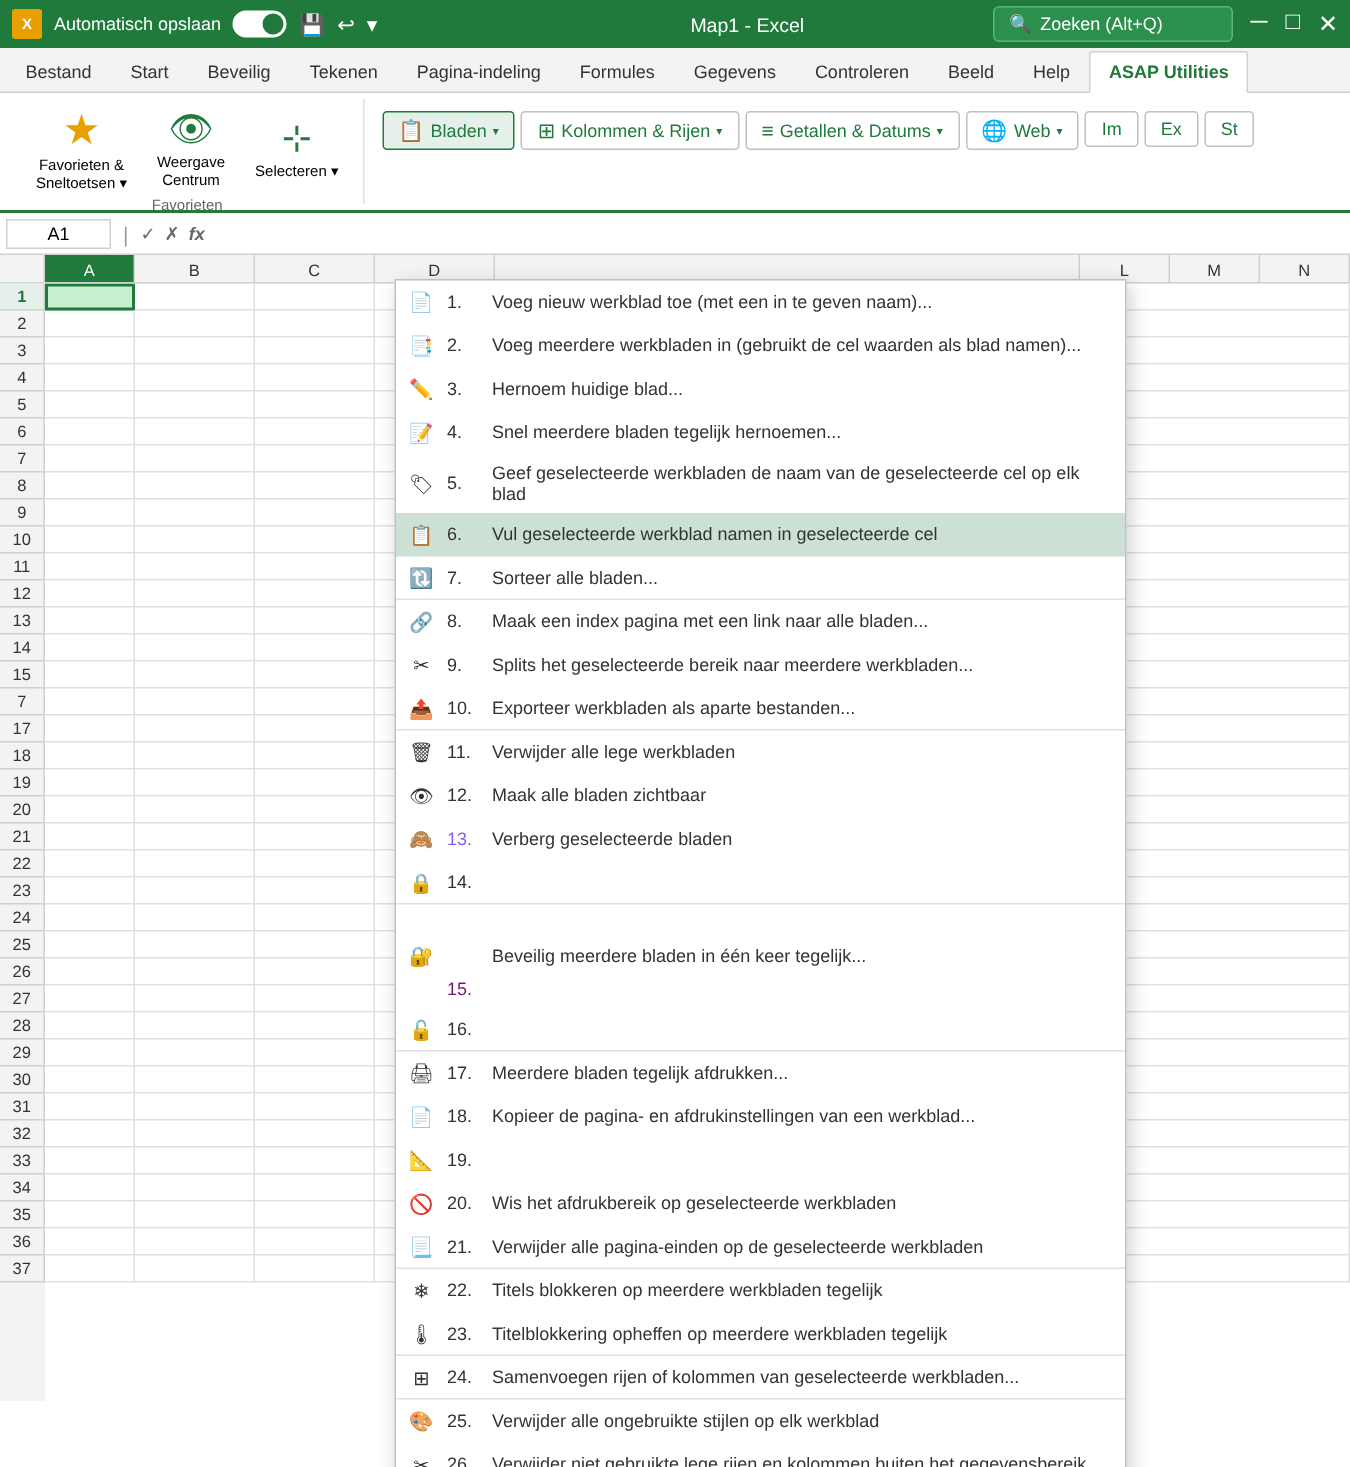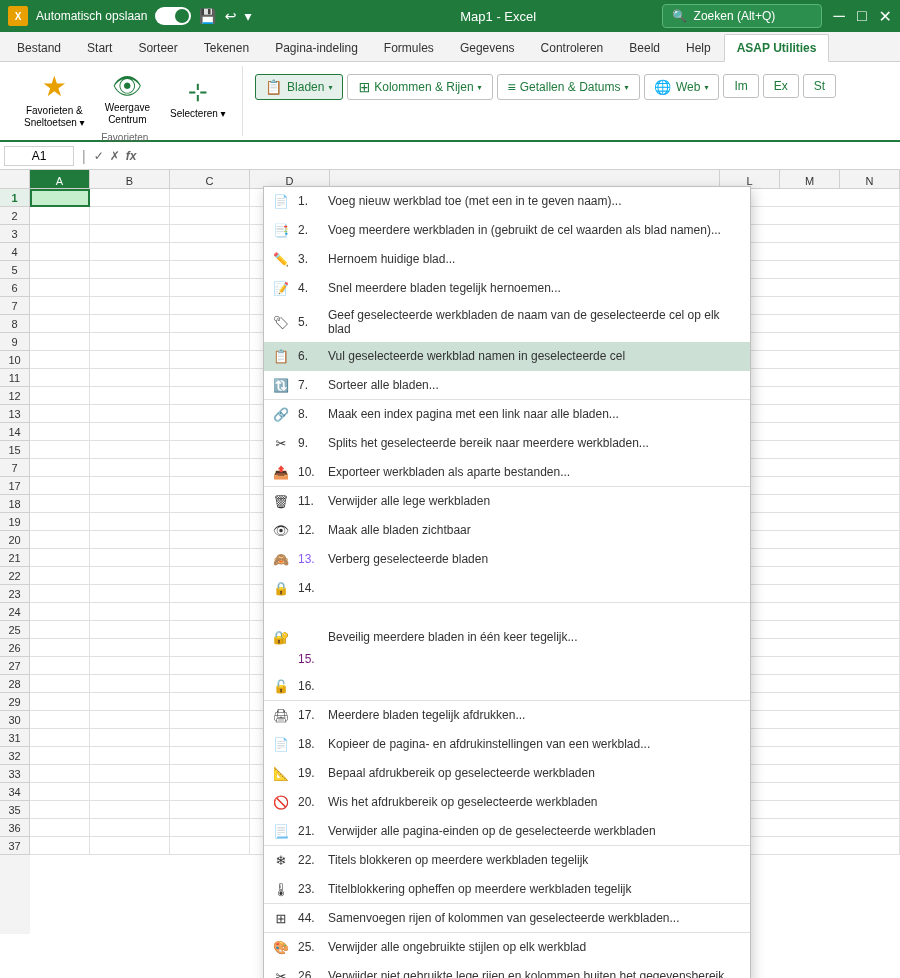--- a/index.html
+++ b/index.html
@@ -202,21 +202,21 @@
   <div style="display:flex;gap:12px;margin-left:12px;color:white;font-size:16px;">
     <span>─</span>
     <span>□</span>
     <span>✕</span>
   </div>
 </div>
 
 <div class="ribbon-tabs">
   <div class="ribbon-tab">Bestand</div>
   <div class="ribbon-tab">Start</div>
-  <div class="ribbon-tab">Sorteer</div>
+  <div class="ribbon-tab">Beveilig</div>
   <div class="ribbon-tab">Tekenen</div>
   <div class="ribbon-tab">Pagina-indeling</div>
   <div class="ribbon-tab">Formules</div>
   <div class="ribbon-tab">Gegevens</div>
   <div class="ribbon-tab">Controleren</div>
   <div class="ribbon-tab">Beeld</div>
   <div class="ribbon-tab">Help</div>
   <div class="ribbon-tab active">ASAP Utilities</div>
 </div>
 
@@ -694,21 +694,20 @@
           <span class="menu-text">Meerdere bladen tegelijk afdrukken...</span>
         </div>
         <div class="menu-item">
           <span class="menu-icon" style="font-size: 13px;">📄</span>
           <span style="min-width: 22px; color: rgb(51, 51, 51);">18.</span>
           <span class="menu-text">Kopieer de pagina- en afdrukinstellingen van een werkblad...</span>
         </div>
         <div class="menu-item">
           <span class="menu-icon" style="font-size: 13px;">📐</span>
           <span style="min-width: 22px; color: rgb(51, 51, 51);">19.</span>
-          <span class="menu-text">Bepaal afdrukbereik op geselecteerde werkbladen</span>
         </div>
         <div class="menu-item">
           <span class="menu-icon" style="font-size: 13px;">🚫</span>
           <span style="min-width: 22px; color: rgb(51, 51, 51);">20.</span>
           <span class="menu-text">Wis het afdrukbereik op geselecteerde werkbladen</span>
         </div>
         <div class="menu-item separator-after">
           <span class="menu-icon" style="font-size: 13px;">📃</span>
           <span style="min-width: 22px; color: rgb(51, 51, 51);">21.</span>
           <span class="menu-text">Verwijder alle pagina-einden op de geselecteerde werkbladen</span>
@@ -718,21 +717,21 @@
           <span style="min-width: 22px; color: rgb(51, 51, 51);">22.</span>
           <span class="menu-text">Titels blokkeren op meerdere werkbladen tegelijk</span>
         </div>
         <div class="menu-item separator-after">
           <span class="menu-icon" style="font-size: 13px;">🌡</span>
           <span style="min-width: 22px; color: rgb(51, 51, 51);">23.</span>
           <span class="menu-text">Titelblokkering opheffen op meerdere werkbladen tegelijk</span>
         </div>
         <div class="menu-item separator-after">
           <span class="menu-icon" style="font-size: 13px;">⊞</span>
-          <span style="min-width: 22px; color: rgb(51, 51, 51);">44.</span>
+          <span style="min-width: 22px; color: rgb(51, 51, 51);">24.</span>
           <span class="menu-text">Samenvoegen rijen of kolommen van geselecteerde werkbladen...</span>
         </div>
         <div class="menu-item">
           <span class="menu-icon" style="font-size: 13px;">🎨</span>
           <span style="min-width: 22px; color: rgb(51, 51, 51);">25.</span>
           <span class="menu-text">Verwijder alle ongebruikte stijlen op elk werkblad</span>
         </div>
         <div class="menu-item">
           <span class="menu-icon" style="font-size: 13px;">✂</span>
           <span style="min-width: 22px; color: rgb(51, 51, 51);">26.</span>

